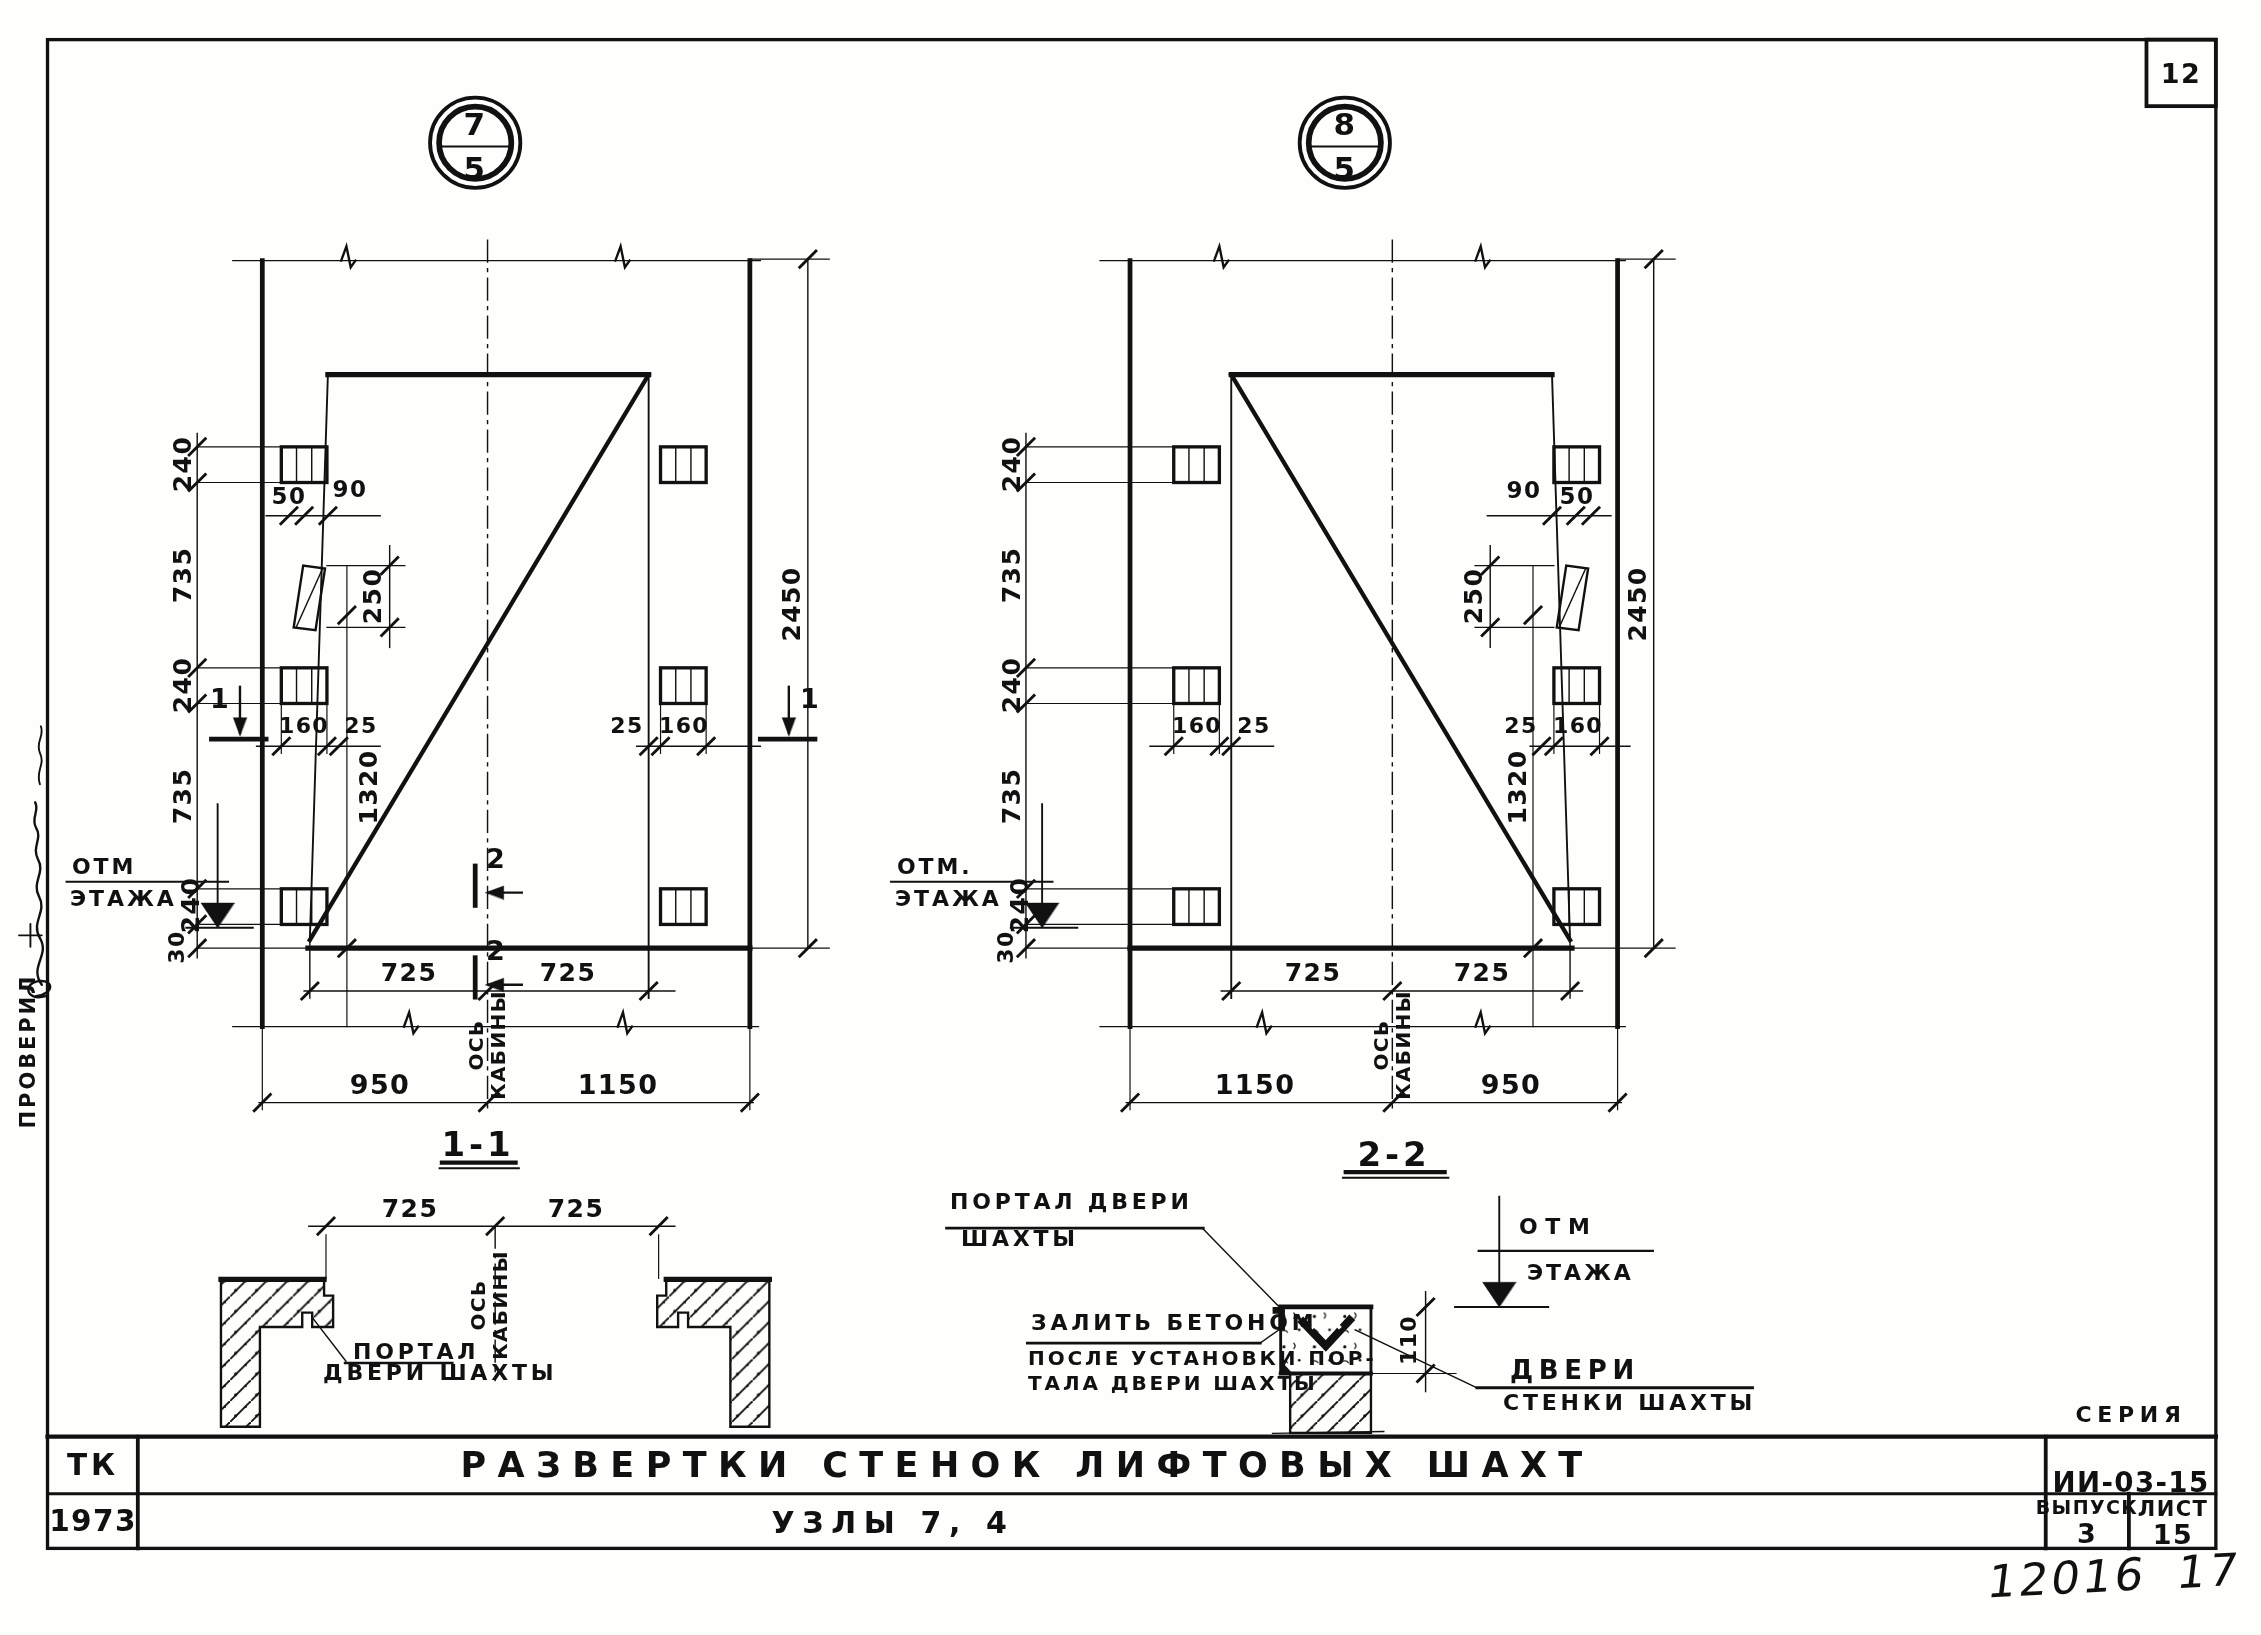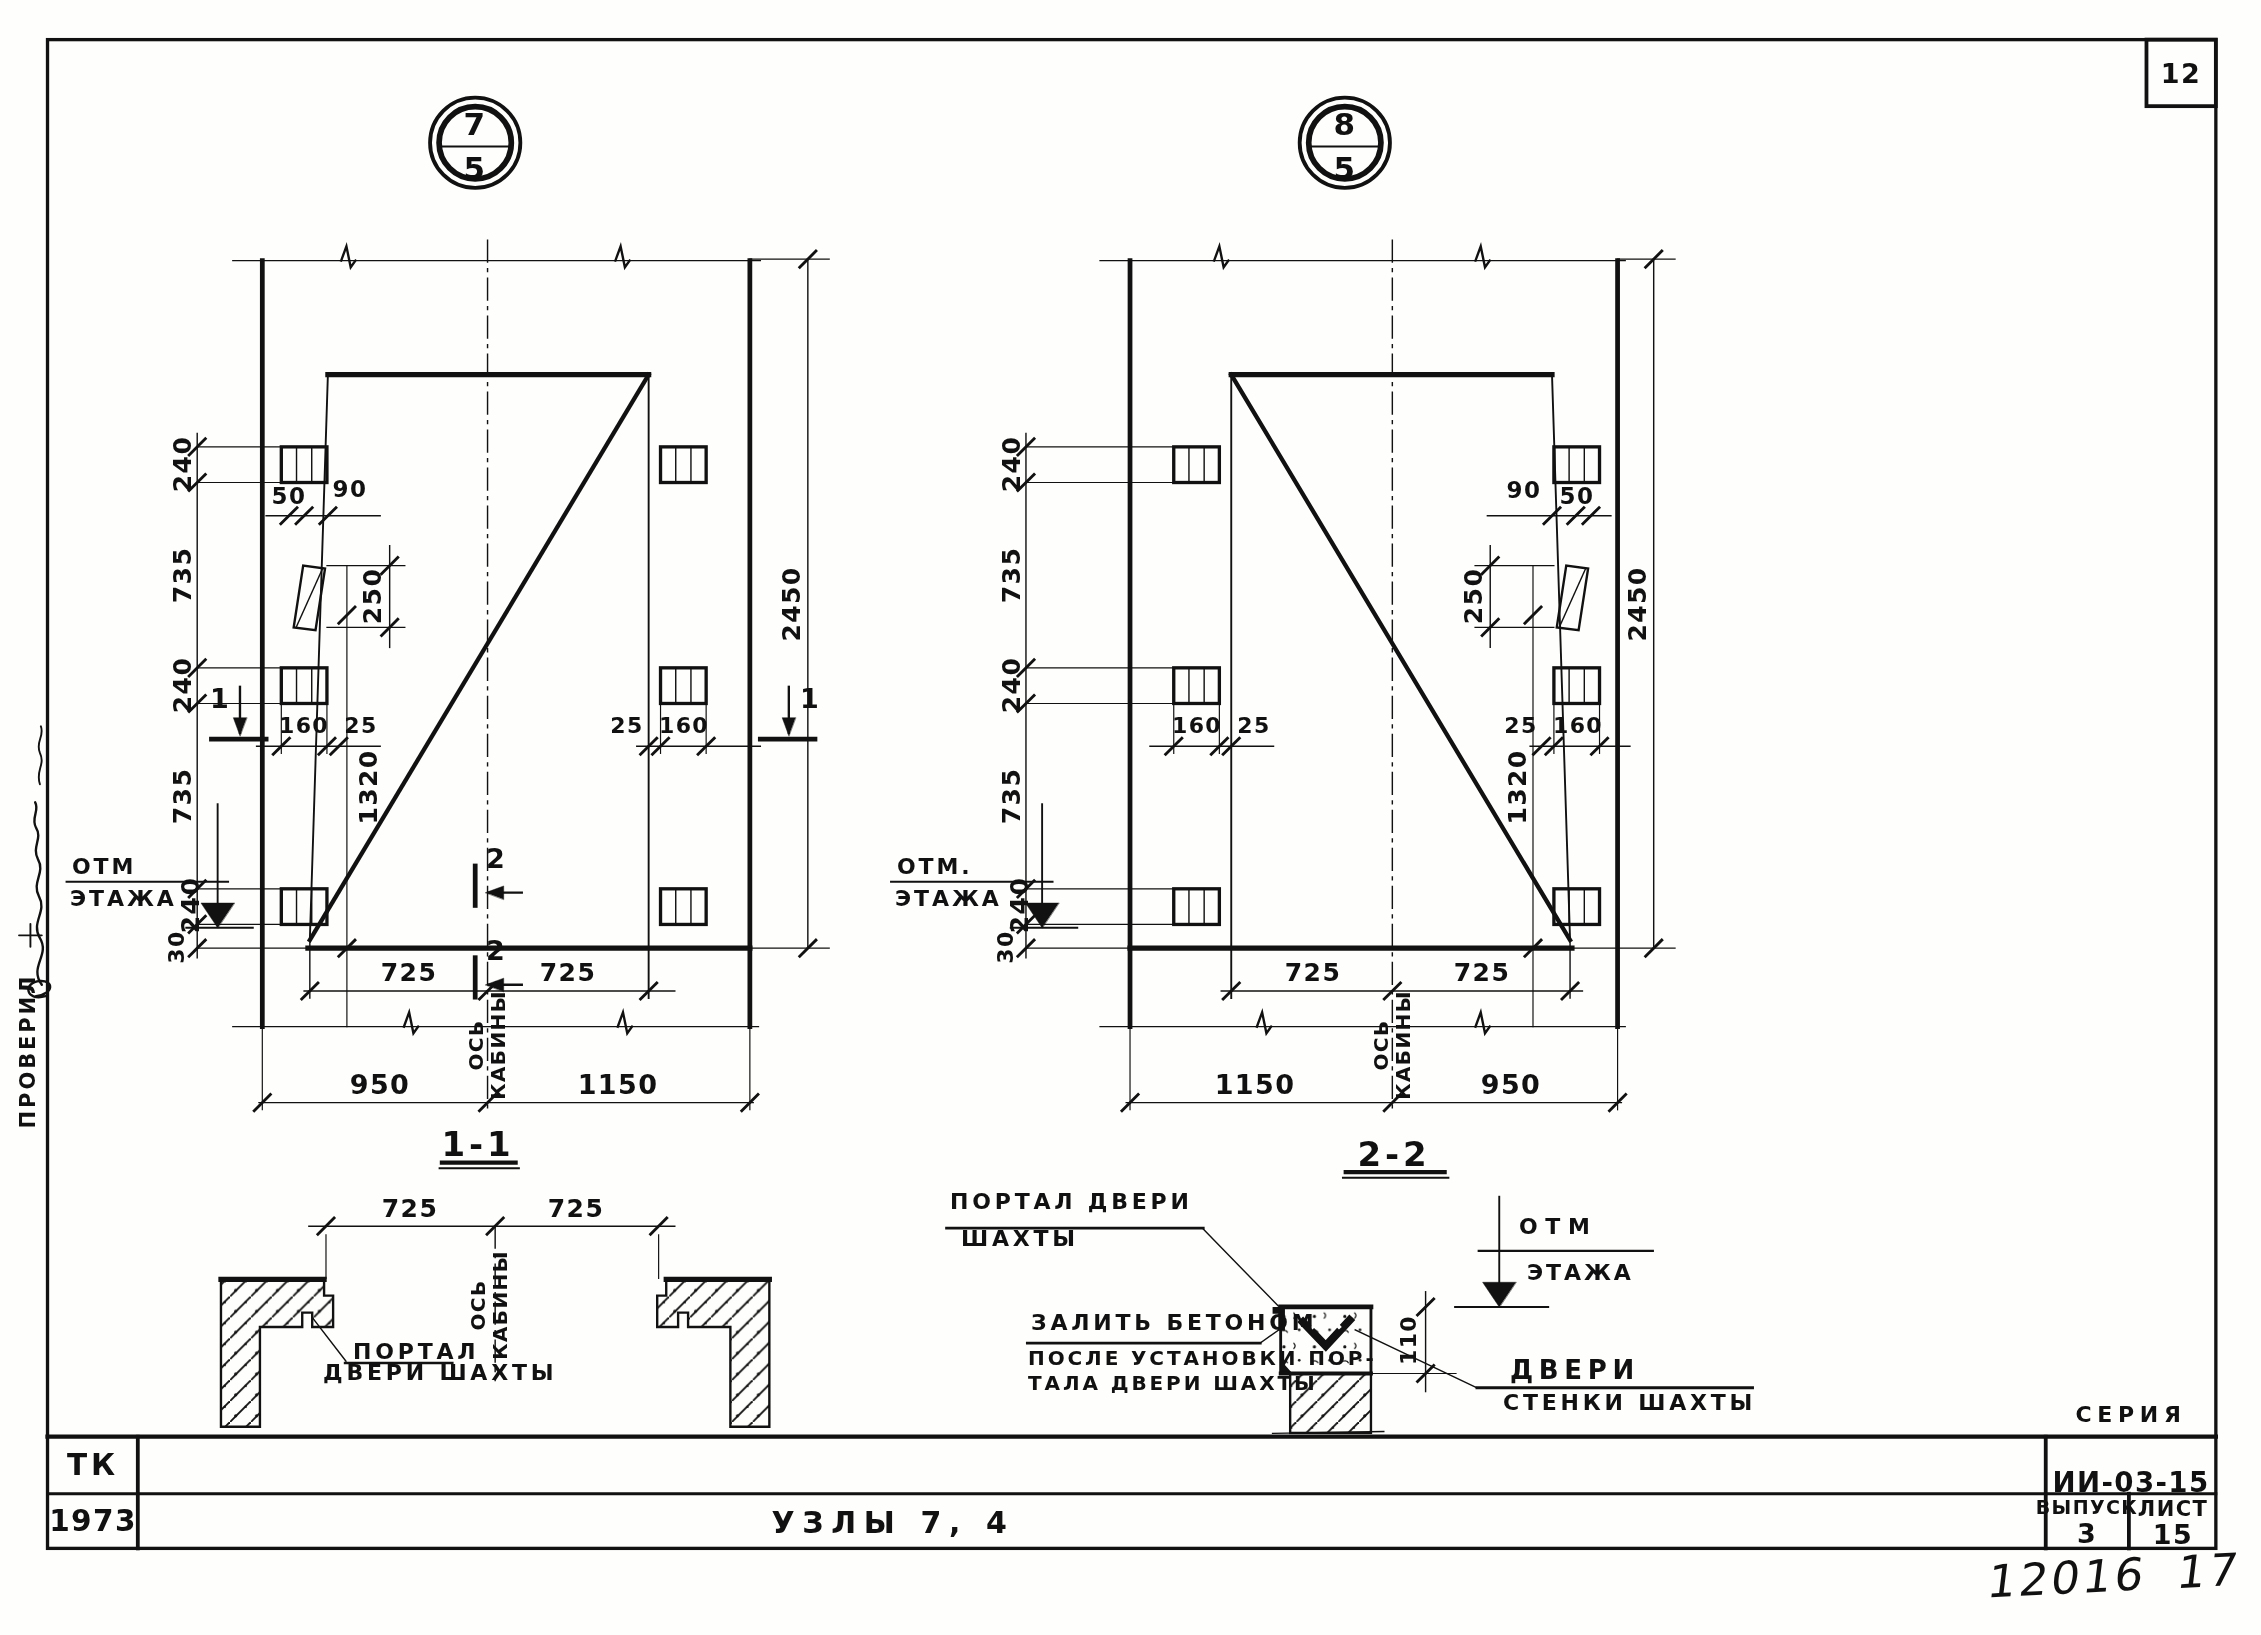--- a/index.html
+++ b/index.html
@@ -373,20 +373,21 @@
     <path d="M96,2096 c-44,12 -48,-30 -12,-32 c28,-2 32,26 -8,32" stroke-width="5"></path>
     <path d="M84,1650 c-10,-30 12,-40 0,-66 c-10,-24 10,-34 2,-56" stroke-width="4"></path>
     <line x1="40" y1="1968" x2="88" y2="1968" stroke-width="4"></line>
     <line x1="64" y1="1944" x2="64" y2="1992" stroke-width="4"></line>
   </g>
 </svg>
 
 <div class="lb s56" style="left:2181px;top:73px">12</div>
 <div class="lb s62 ls8" style="left:93px;top:1465px">ТК</div>
 <div class="lb s62" style="left:93px;top:1521px">1973</div>
+<div class="lb title" style="left:1027px;top:1465px">РАЗВЕРТКИ  СТЕНОК  ЛИФТОВЫХ  ШАХТ</div>
 <div class="lb sub" style="left:893px;top:1522px">УЗЛЫ  7, 4</div>
 <div class="lb s46 ls12" style="left:2131px;top:1414px">СЕРИЯ</div>
 <div class="lb s58" style="left:2131px;top:1482px">ИИ-03-15</div>
 <div class="lb s40" style="left:2087px;top:1507px">ВЫПУСК</div>
 <div class="lb s56" style="left:2087px;top:1533px">3</div>
 <div class="lb s44" style="left:2173px;top:1509px">ЛИСТ</div>
 <div class="lb s56" style="left:2173px;top:1534px">15</div>
 <div class="lb hand" style="left:2067px;top:1578px">12016</div>
 <div class="lb hand" style="left:2209px;top:1571px">17</div>
 <div class="lb rot s44 ls6" style="left:27.6px;top:1051px">ПРОВЕРИЛ</div>

